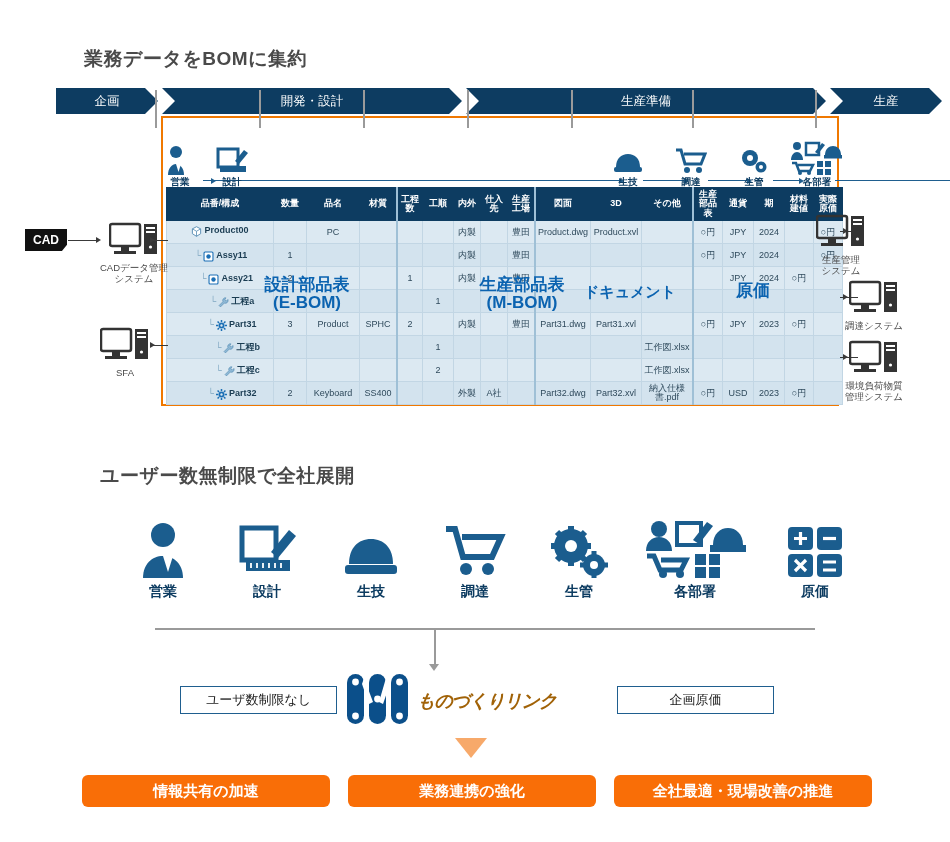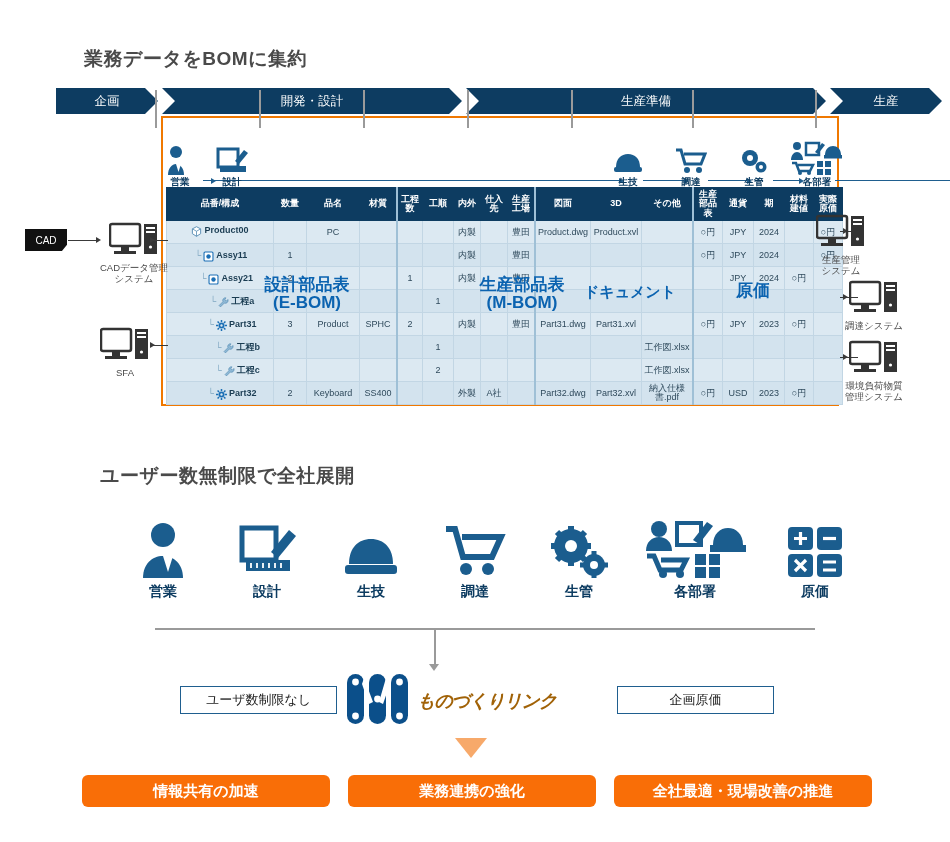--- a/index.html
+++ b/index.html
@@ -64,21 +64,21 @@
        line-height:1.05;pointer-events:none;}
   #ovl1{left:232px;top:276px;width:150px;font-size:17px;}
   #ovl2{left:447px;top:276px;width:150px;font-size:17px;}
   #ovl3{left:570px;top:284px;width:120px;font-size:15px;}
   #ovl4{left:713px;top:282px;width:80px;font-size:17px;}
 
   
   .sysnode{position:absolute;display:flex;flex-direction:column;align-items:center;}
   .sysnode .cap{font-size:9.5px;color:#4a4a4a;text-align:center;line-height:1.2;margin-top:2px;white-space:nowrap;}
   .cadtag{position:absolute;display:flex;align-items:center;justify-content:center;
-    background:#111;color:#fff;font-size:10px;font-weight:normal;width:42px;height:22px;
+    background:#111;color:#fff;font-size:12px;font-weight:bold;width:42px;height:22px;
     clip-path:polygon(0 0,100% 0,100% 72%,88% 100%,0 100%);}
   .conn{position:absolute;height:1px;background:#3a3a3a;}
   .connarrow{position:absolute;width:0;height:0;
     border-left:5px solid #3a3a3a;border-top:3.5px solid transparent;border-bottom:3.5px solid transparent;}
 
   
   #deptrow{position:absolute;left:120px;top:520px;width:740px;height:95px;}
   .dept{position:absolute;top:0;display:flex;flex-direction:column;align-items:center;width:86px;}
   .dept .dico{height:58px;display:flex;align-items:flex-end;justify-content:center;}
   .dept .dlb{font-size:14px;font-weight:bold;color:#0d3c61;margin-top:5px;}

